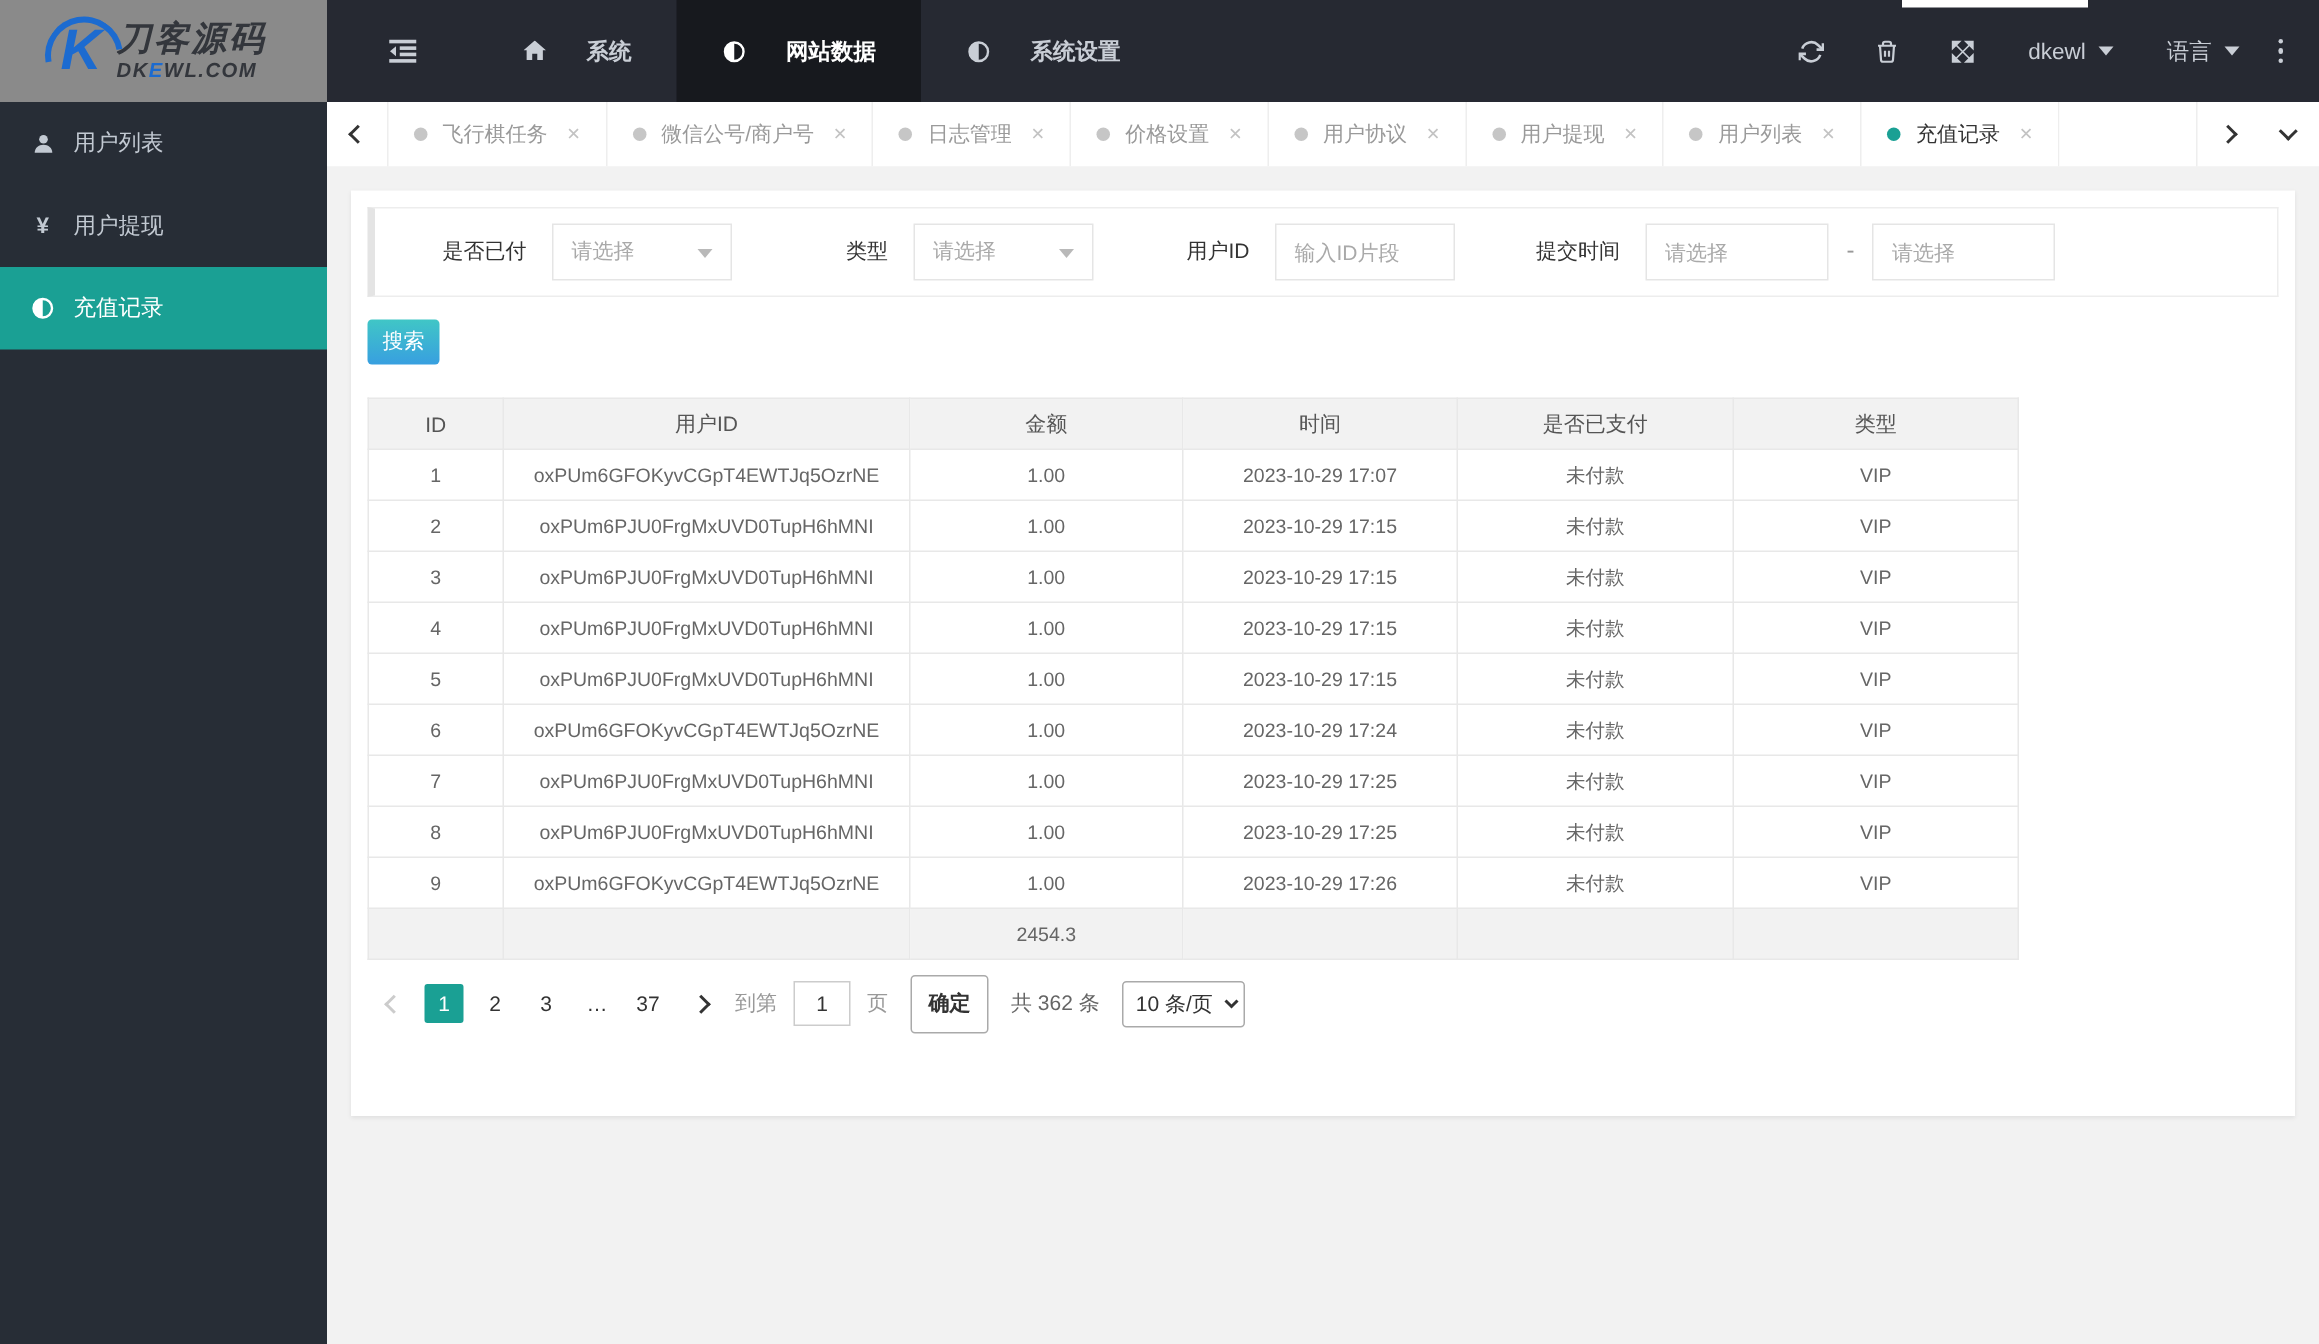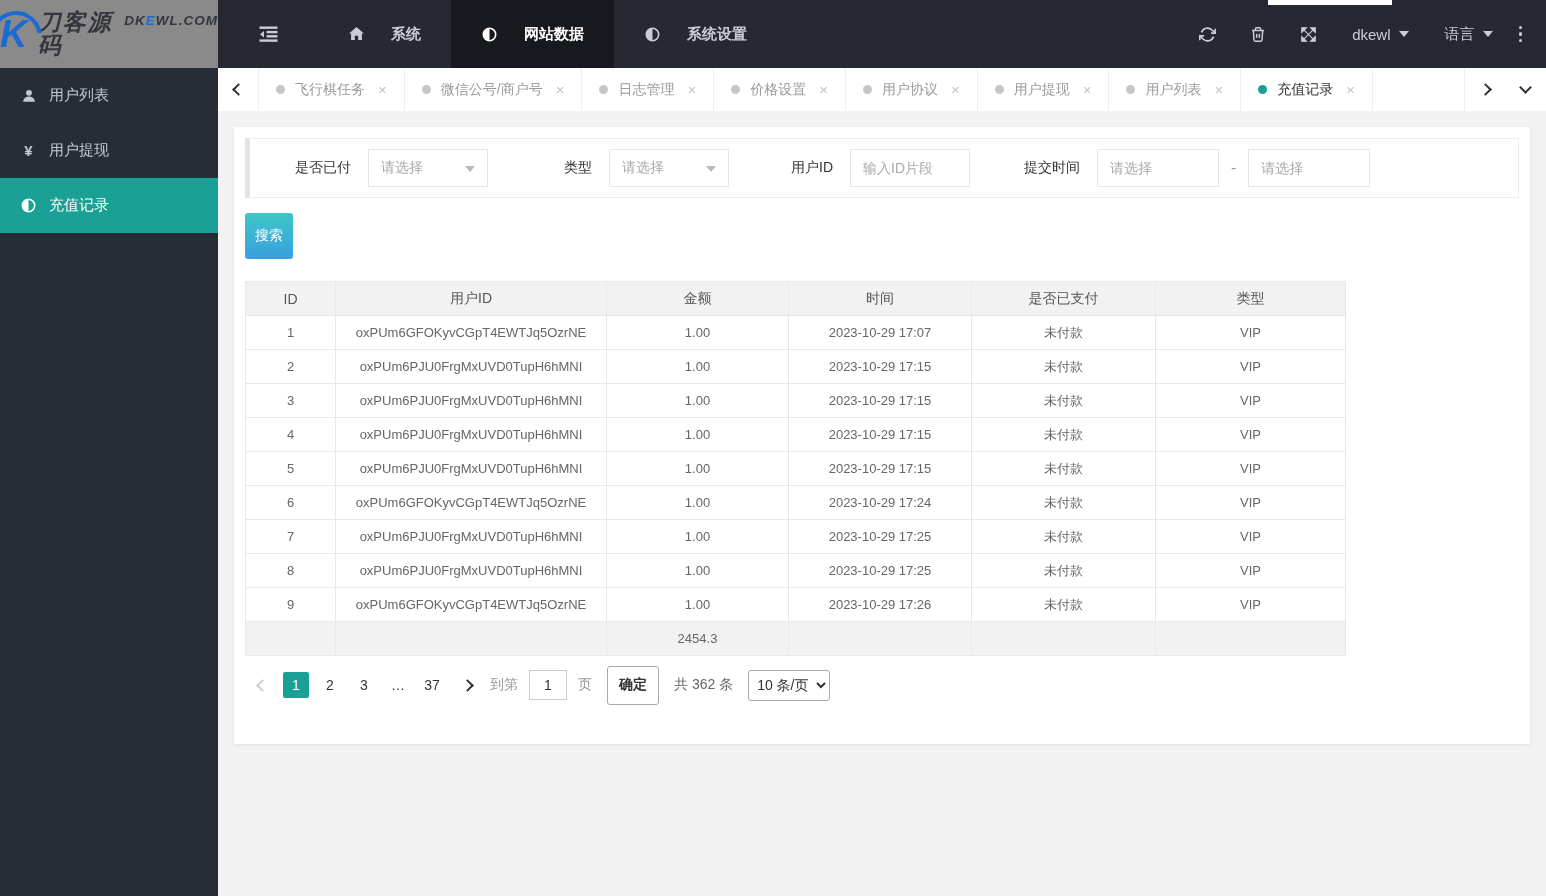--- a/index.html
+++ b/index.html
@@ -11,21 +11,21 @@
     --teal:#1aa094; --brand-blue:#1c6bd0;
   }
 
   
   .navbar { height:68px; display:flex; background:#262932; position:relative; }
   .logo { width:218px; min-width:218px; background:#8a8a8a; display:flex; align-items:center; justify-content:center; }
   .logo-mark { position:relative; font-size:38px; font-weight:bold; font-style:italic; color:var(--brand-blue); line-height:1; margin-right:10px; }
   .logo-mark::before { content:""; position:absolute; left:-10px; top:-4px; width:44px; height:44px;
     border:4px solid var(--brand-blue); border-radius:50%;
     border-right-color:transparent; border-bottom-color:transparent; transform:rotate(35deg); }
-  .logo-text { display:flex; flex-direction:row; line-height:1; }
+  .logo-text { display:flex; flex-direction:column; line-height:1; }
   .logo-cn { font-size:23px; font-weight:bold; font-style:italic; color:#33363c; letter-spacing:2px; }
   .logo-en { font-size:13.5px; font-weight:bold; font-style:italic; color:#33363c; margin-top:3px; letter-spacing:1px; }
   .logo-en .accent { color:var(--brand-blue); }
 
   .nav-left { display:flex; align-items:stretch; }
   .burger { width:100px; display:flex; align-items:center; justify-content:center; color:#c9ced6; cursor:pointer; }
   .nav-item { display:flex; align-items:center; gap:26px; padding:0 30px; color:#c9ced6; font-size:15px; font-weight:bold; cursor:pointer; }
   .nav-item.active { background:#17191e; color:#fff; }
   .nav-item svg { flex:none; }
 
@@ -72,21 +72,21 @@
   .f-group { display:flex; align-items:center; }
   .f-label { font-size:14px; color:#333; margin-right:17px; white-space:nowrap; }
   .sel { width:120px; height:38px; border:1px solid #e5e5e5; display:flex; align-items:center; padding:0 12px; font-size:14px; color:#a9a9a9; position:relative; background:#fff; cursor:pointer; }
   .sel .tri { position:absolute; right:12px; top:16px; width:0; height:0; border-left:5px solid transparent; border-right:5px solid transparent; border-top:6px solid #b9b9b9; }
   .inp { width:120px; height:38px; border:1px solid #e5e5e5; padding:0 12px; font-size:14px; color:#555; background:#fff; outline:none; font-family:inherit; }
   .inp::placeholder { color:#a9a9a9; }
   .inp.time { width:122px; }
   .g2 { margin-left:76px; } .g3 { margin-left:62px; } .g4 { margin-left:54px; }
   .dash { margin:0 12px; color:#999; }
 
-  .search-btn { margin-top:15px; width:48px; height:46px; border:none; border-radius:3px;
+  .search-btn { margin-top:15px; width:48px; height:30px; border:none; border-radius:3px;
     background:linear-gradient(180deg,#40c6c6,#389fe0); color:#fff; font-size:14px;
     display:flex; align-items:center; justify-content:center; cursor:pointer; font-family:Liberation Sans, sans-serif; }
 
   .data-table { margin-top:22px; border-collapse:collapse; table-layout:fixed; width:1100px; font-size:13px; color:#666; }
   .data-table th, .data-table td { border:1px solid #e8e8e8; height:34px; text-align:center; padding:0 4px; font-weight:normal; overflow:hidden; }
   .data-table thead th { background:#f2f2f2; color:#555; font-size:14px; }
   .data-table tfoot td { background:#f2f2f2; }
 
   .pagination { margin-top:9px; display:flex; align-items:center; height:40px; font-size:14px; color:#666; padding-left:13px; }
   .pg-prev { color:#ccc; margin-right:16px; cursor:default; display:flex; }

